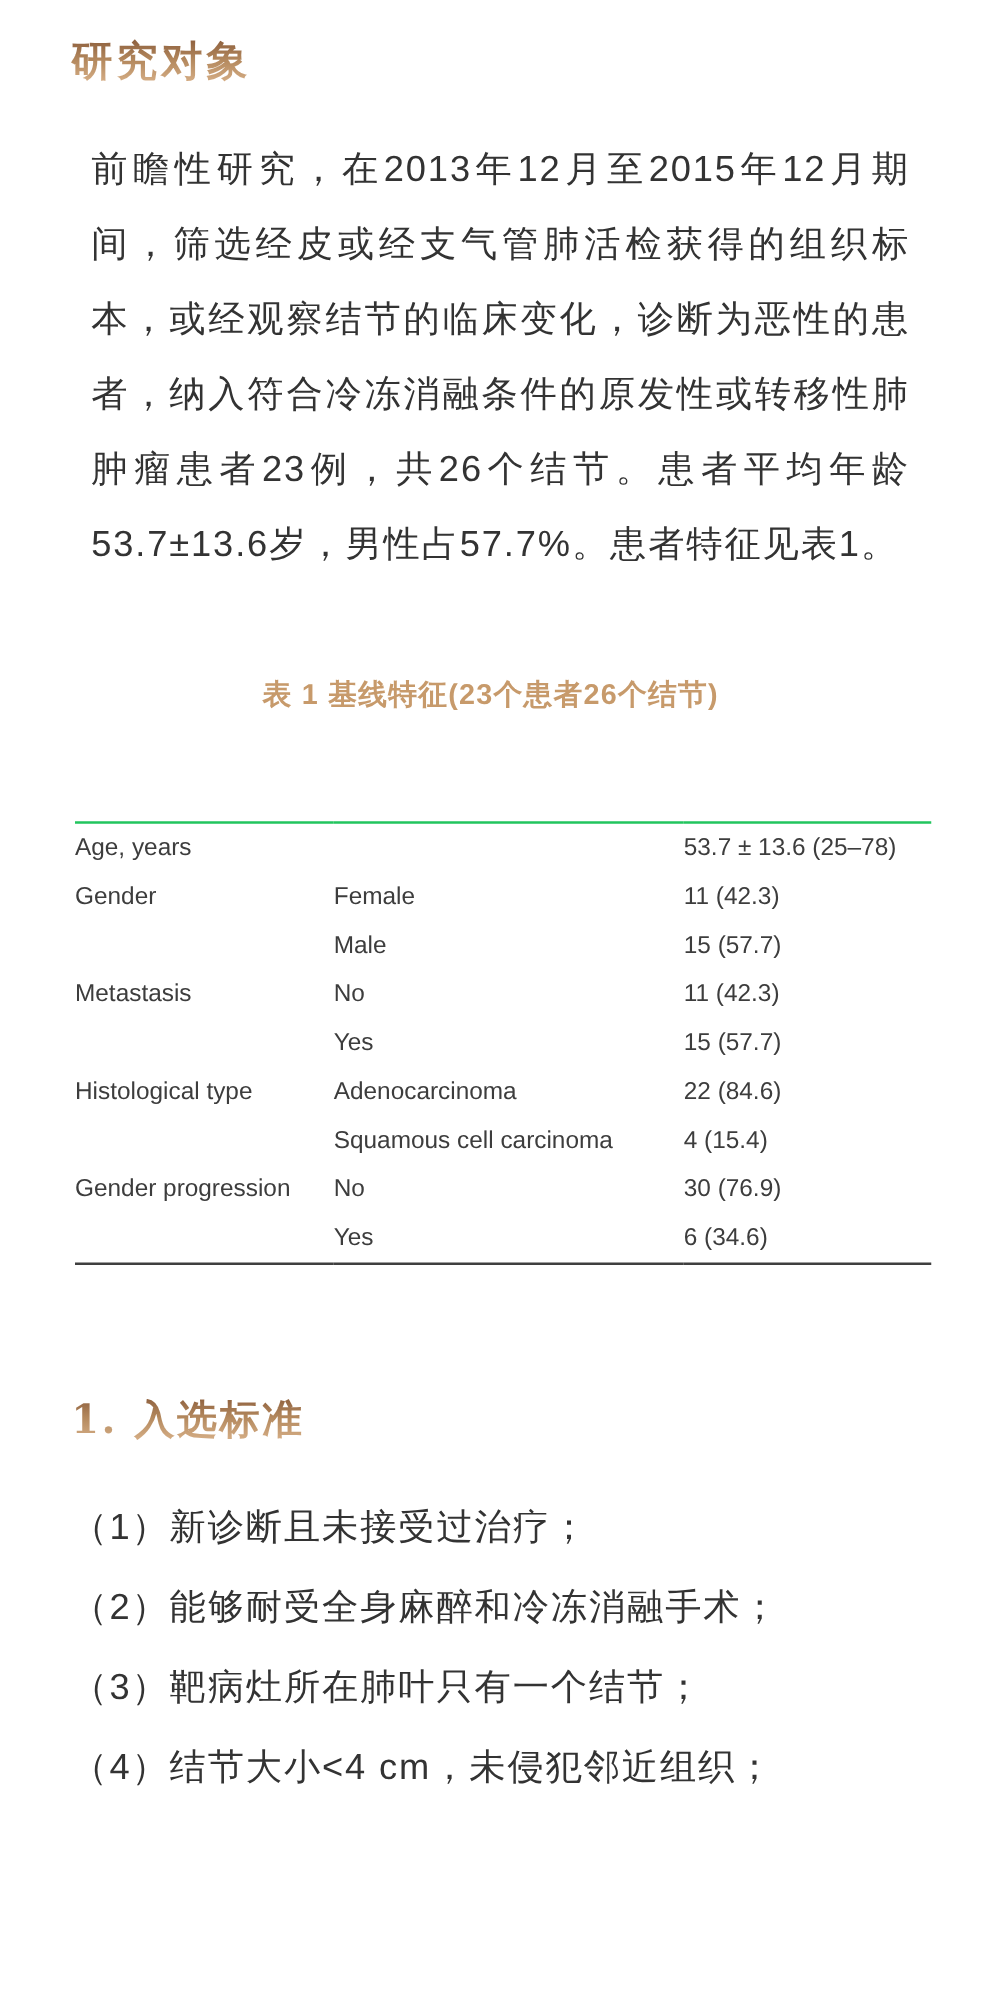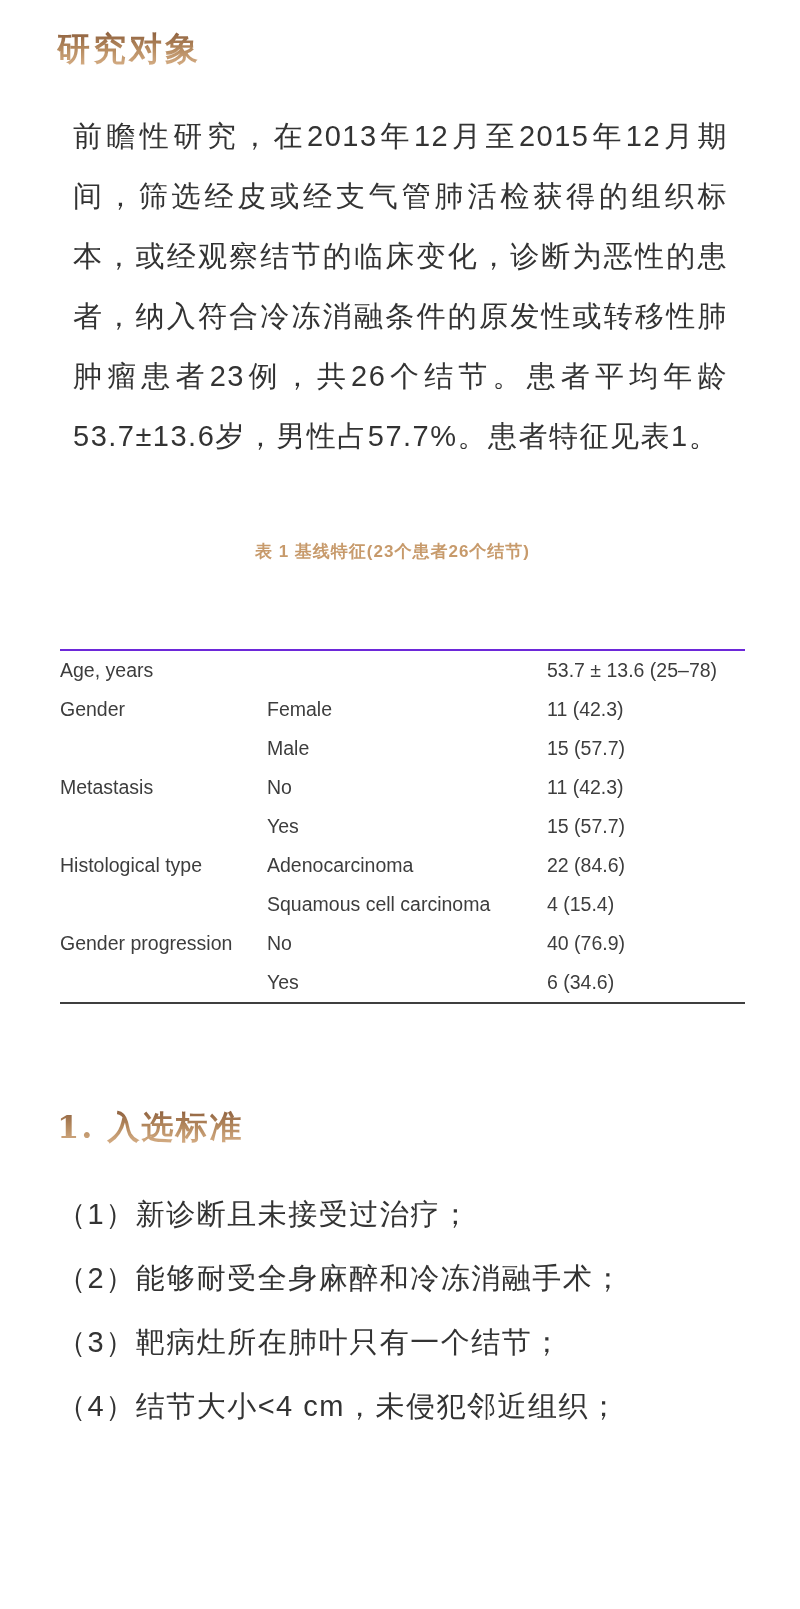--- a/index.html
+++ b/index.html
@@ -39,31 +39,31 @@
     font-size: 29px;
     line-height: 60px;
     letter-spacing: 1.5px;
     text-align: justify;
     text-justify: inter-ideograph;
     color: #333333;
   }
   .table-caption {
     margin-top: 74px;
     text-align: center;
-    font-size: 17px;
+    font-size: 23px;
     font-weight: bold;
     letter-spacing: 1px;
     color: #c79a6b;
   }
   table.baseline {
     margin-top: 86px;
     width: 685px;
     margin-left: 3px;
     border-collapse: collapse;
-    border-top: 2px solid #6d28d9;
+    border-top: 2px solid #22c55e;
     border-bottom: 2px solid #3f3f3f;
     font-size: 19.5px;
     color: #3d3d3d;
   }
   table.baseline td {
     height: 39px;
     padding: 0;
     vertical-align: middle;
     white-space: nowrap;
   }
@@ -135,21 +135,21 @@
         <td class="col-value">22 (84.6)</td>
       </tr>
       <tr>
         <td class="col-category"></td>
         <td class="col-sub">Squamous cell carcinoma</td>
         <td class="col-value">4 (15.4)</td>
       </tr>
       <tr>
         <td class="col-category">Gender progression</td>
         <td class="col-sub">No</td>
-        <td class="col-value">40 (76.9)</td>
+        <td class="col-value">30 (76.9)</td>
       </tr>
       <tr>
         <td class="col-category"></td>
         <td class="col-sub">Yes</td>
         <td class="col-value">6 (34.6)</td>
       </tr>
     </tbody>
   </table>
 
   <h2 class="section-title">

